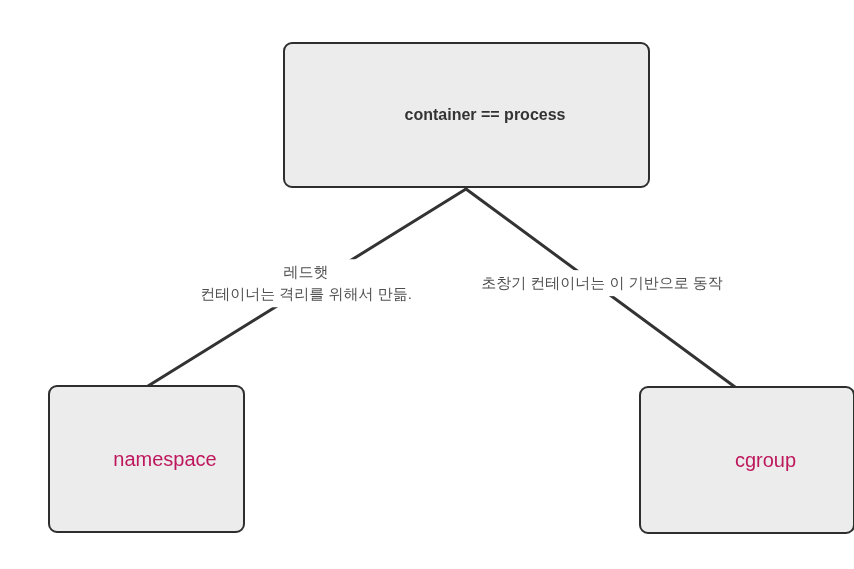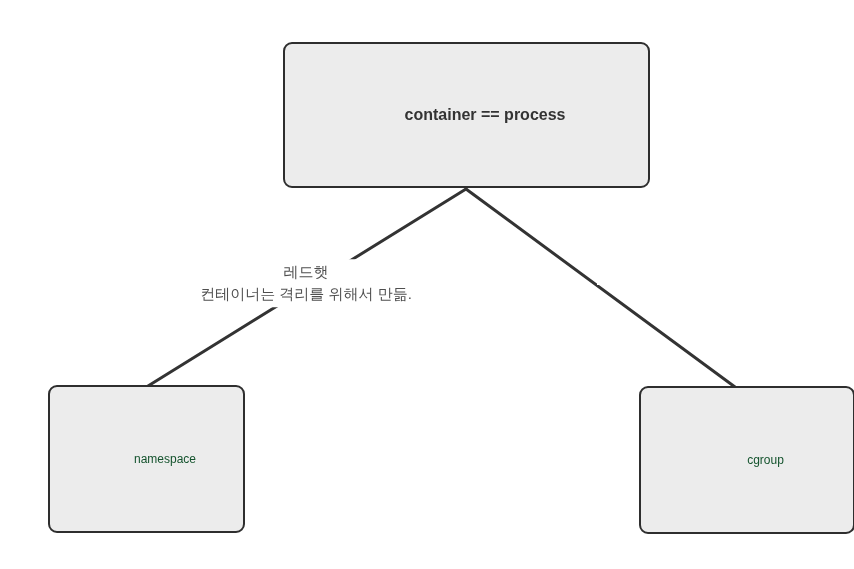--- a/index.html
+++ b/index.html
@@ -52,22 +52,22 @@
     height: 148px;
   }
   .node-cgroup {
     left: 639px;
     top: 386px;
     width: 216px;
     height: 148px;
   }
   .node-child .node-label {
     font-weight: normal;
-    font-size: 12px;
-    color: #14532d;
+    font-size: 20px;
+    color: #be185d;
   }
   .edge-label {
     position: absolute;
     transform: translate(-50%, -50%);
     background: #ffffff;
     padding: 2px 5px;
     text-align: center;
     font-size: 15px;
     line-height: 1.45;
     color: #4f4f4f;
@@ -94,20 +94,21 @@
     <line x1="466" y1="189" x2="148" y2="386" stroke="#333333" stroke-width="3" stroke-linecap="round"></line>
     <line x1="466" y1="189" x2="735" y2="387" stroke="#333333" stroke-width="3" stroke-linecap="round"></line>
   </svg>
 
   <div class="edge-label edge-label-left">
     <span class="line">레드햇</span>
     <span class="line">컨테이너는 격리를 위해서 만듦.</span>
   </div>
 
   <div class="edge-label edge-label-right">
+    <span class="line">초창기 컨테이너는 이 기반으로 동작</span>
   </div>
 
   <div class="node node-root">
     <span class="node-label">container == process</span>
   </div>
 
   <div class="node node-child node-namespace">
     <span class="node-label">namespace</span>
   </div>
 

